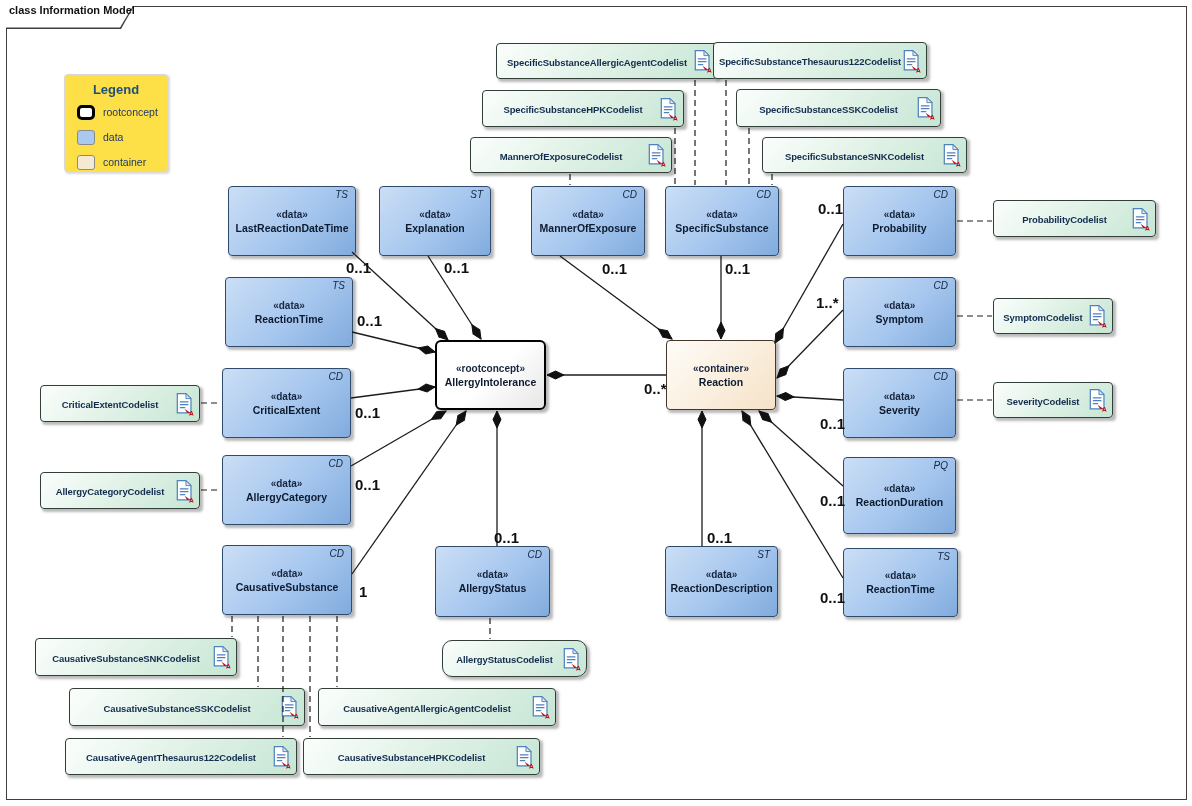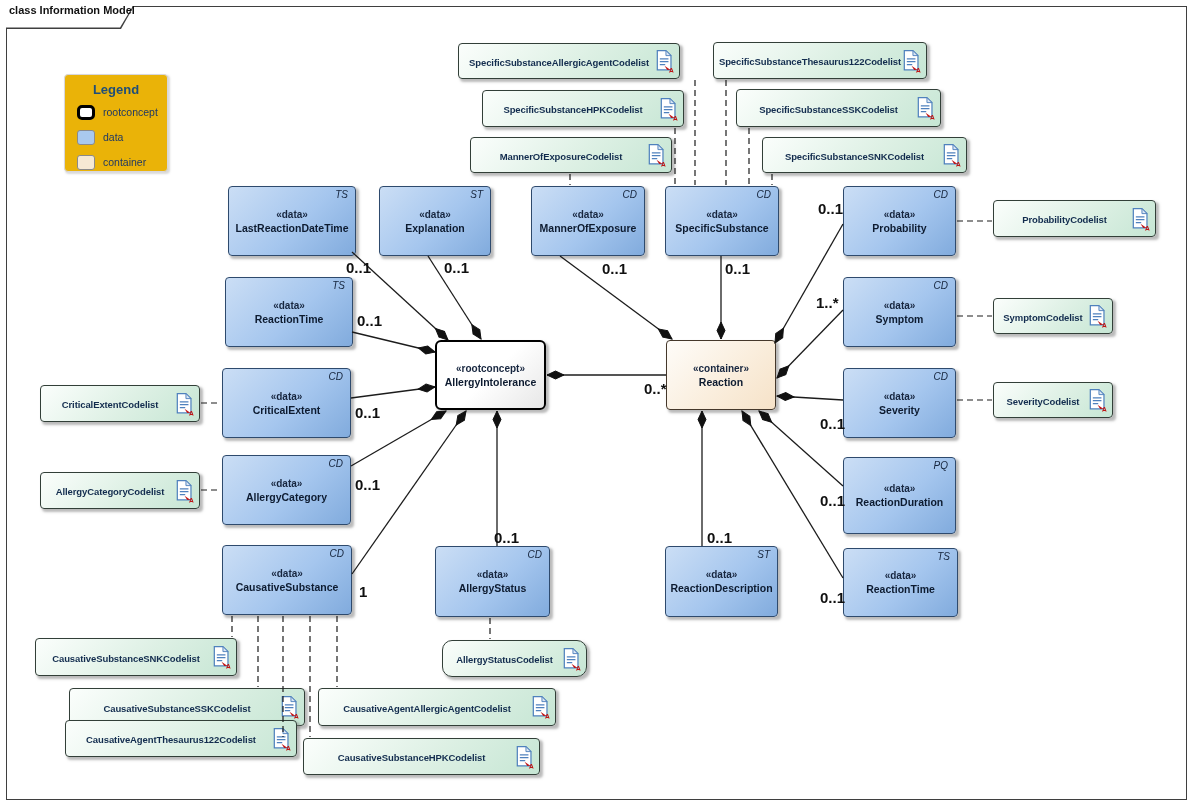--- a/index.html
+++ b/index.html
@@ -6,21 +6,21 @@
   .canvas{position:relative;width:1192px;height:806px;background:#ffffff;overflow:hidden;
           font-family:"Liberation Sans",sans-serif;}
   .frame{position:absolute;left:6px;top:6px;width:1179px;height:792px;border:1px solid #3f3f3f;background:#ffffff;}
   
   .tab-outer{position:absolute;left:6px;top:6px;width:128px;height:23px;background:#3f3f3f;
              clip-path:polygon(0 0,100% 0,calc(100% - 13px) 100%,0 100%);z-index:4;}
   .tab-inner{position:absolute;left:0;top:0;width:127px;height:21.6px;background:#ffffff;
              clip-path:polygon(0 0,100% 0,calc(100% - 13px) 100%,0 100%);}
   .tab-text{position:absolute;left:9px;top:4px;font-size:11px;font-weight:700;color:#111;z-index:5;white-space:nowrap;}
   
-  .legend{position:absolute;left:64px;top:74px;width:102px;height:96px;background:#eab308;
+  .legend{position:absolute;left:64px;top:74px;width:102px;height:96px;background:#fde047;
           border:1px solid #d7d7dd;border-radius:4px;box-shadow:1.5px 1.5px 2px rgba(150,150,150,.35);z-index:3;}
   .legend-title{text-align:center;margin-top:7px;font-size:13px;font-weight:700;color:#1f4e79;}
   .legend-row{display:flex;align-items:center;margin:5px 4px 0 12px;height:20px;}
   .sw{width:18px;height:15px;border-radius:3px;margin-right:8px;box-sizing:border-box;flex:none;}
   .sw.rootconcept{background:#ffffff;border:3px solid #000;border-radius:5px;}
   .sw.data{background:#a9c9ee;border:1px solid #8a8a8a;}
   .sw.container{background:#f6e9d4;border:1px solid #8a8a8a;}
   .legend-label{font-size:10.5px;color:#1f3864;}
   
   .node{position:absolute;box-sizing:border-box;border-radius:4px;z-index:2;
@@ -188,21 +188,21 @@
       <div class="node data" style="left: 665px; top: 546px; width: 113px; height: 71px;">
         <span class="tcode">ST</span>
         <div class="stereo">«data»</div>
         <div class="nlabel">ReactionDescription</div>
       </div>
       <div class="node data" style="left: 843px; top: 548px; width: 115px; height: 69px;">
         <span class="tcode">TS</span>
         <div class="stereo">«data»</div>
         <div class="nlabel">ReactionTime</div>
       </div>
-      <div class="node codelist" style="left: 458px; top: 43px; width: 222px; height: 36px;">
+      <div class="node codelist" style="left: 496px; top: 43px; width: 222px; height: 36px;">
         <div class="nlabel">SpecificSubstanceAllergicAgentCodelist</div>
         <svg viewBox="0 0 26 32" class="doc-icon">
           <path d="M3 1.5 h12 l7 7 v20 h-19 z" fill="#ffffff" stroke="#4f81bd" stroke-width="1.7"></path>
           <path d="M15 1.5 l7 7 h-7 z" fill="#d9e6f4" stroke="#4f81bd" stroke-width="1.3"></path>
           <line x1="6.5" y1="13" x2="18.5" y2="13" stroke="#4f81bd" stroke-width="1.7"></line>
           <line x1="6.5" y1="17" x2="18.5" y2="17" stroke="#4f81bd" stroke-width="1.7"></line>
           <line x1="6.5" y1="21" x2="14" y2="21" stroke="#4f81bd" stroke-width="1.7"></line>
           <path d="M13 22.5 l8 5.5 -4.2 0.4 z" fill="#c01414"></path>
           <text x="19" y="32" font-size="10" font-weight="bold" fill="#c01414" font-family="Liberation Sans, sans-serif">A</text>
         </svg>
@@ -368,21 +368,21 @@
         <svg viewBox="0 0 26 32" class="doc-icon">
           <path d="M3 1.5 h12 l7 7 v20 h-19 z" fill="#ffffff" stroke="#4f81bd" stroke-width="1.7"></path>
           <path d="M15 1.5 l7 7 h-7 z" fill="#d9e6f4" stroke="#4f81bd" stroke-width="1.3"></path>
           <line x1="6.5" y1="13" x2="18.5" y2="13" stroke="#4f81bd" stroke-width="1.7"></line>
           <line x1="6.5" y1="17" x2="18.5" y2="17" stroke="#4f81bd" stroke-width="1.7"></line>
           <line x1="6.5" y1="21" x2="14" y2="21" stroke="#4f81bd" stroke-width="1.7"></line>
           <path d="M13 22.5 l8 5.5 -4.2 0.4 z" fill="#c01414"></path>
           <text x="19" y="32" font-size="10" font-weight="bold" fill="#c01414" font-family="Liberation Sans, sans-serif">A</text>
         </svg>
       </div>
-      <div class="node codelist" style="left: 65px; top: 720px; width: 232px; height: 37px;">
+      <div class="node codelist" style="left: 65px; top: 738px; width: 232px; height: 37px;">
         <div class="nlabel">CausativeAgentThesaurus122Codelist</div>
         <svg viewBox="0 0 26 32" class="doc-icon">
           <path d="M3 1.5 h12 l7 7 v20 h-19 z" fill="#ffffff" stroke="#4f81bd" stroke-width="1.7"></path>
           <path d="M15 1.5 l7 7 h-7 z" fill="#d9e6f4" stroke="#4f81bd" stroke-width="1.3"></path>
           <line x1="6.5" y1="13" x2="18.5" y2="13" stroke="#4f81bd" stroke-width="1.7"></line>
           <line x1="6.5" y1="17" x2="18.5" y2="17" stroke="#4f81bd" stroke-width="1.7"></line>
           <line x1="6.5" y1="21" x2="14" y2="21" stroke="#4f81bd" stroke-width="1.7"></line>
           <path d="M13 22.5 l8 5.5 -4.2 0.4 z" fill="#c01414"></path>
           <text x="19" y="32" font-size="10" font-weight="bold" fill="#c01414" font-family="Liberation Sans, sans-serif">A</text>
         </svg>

